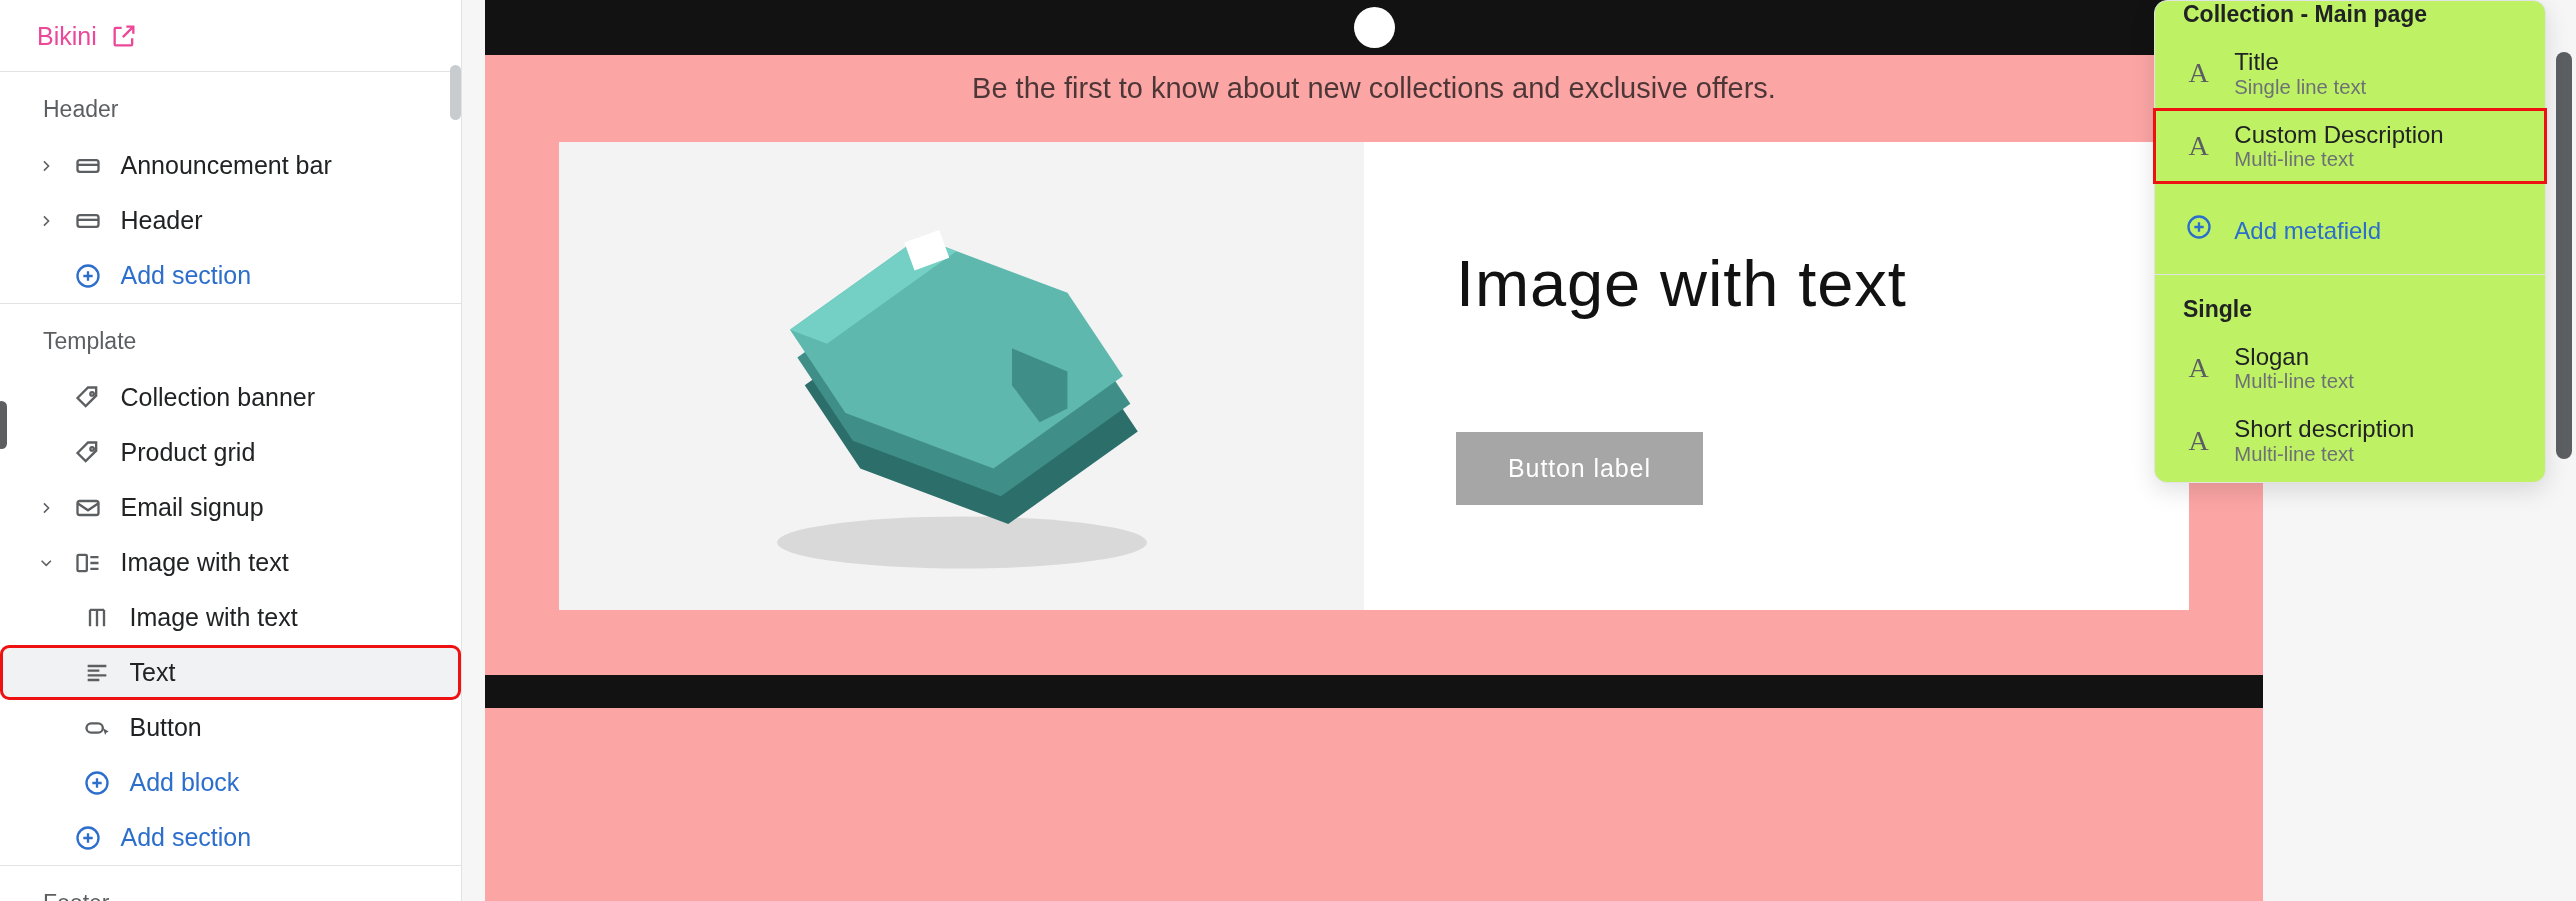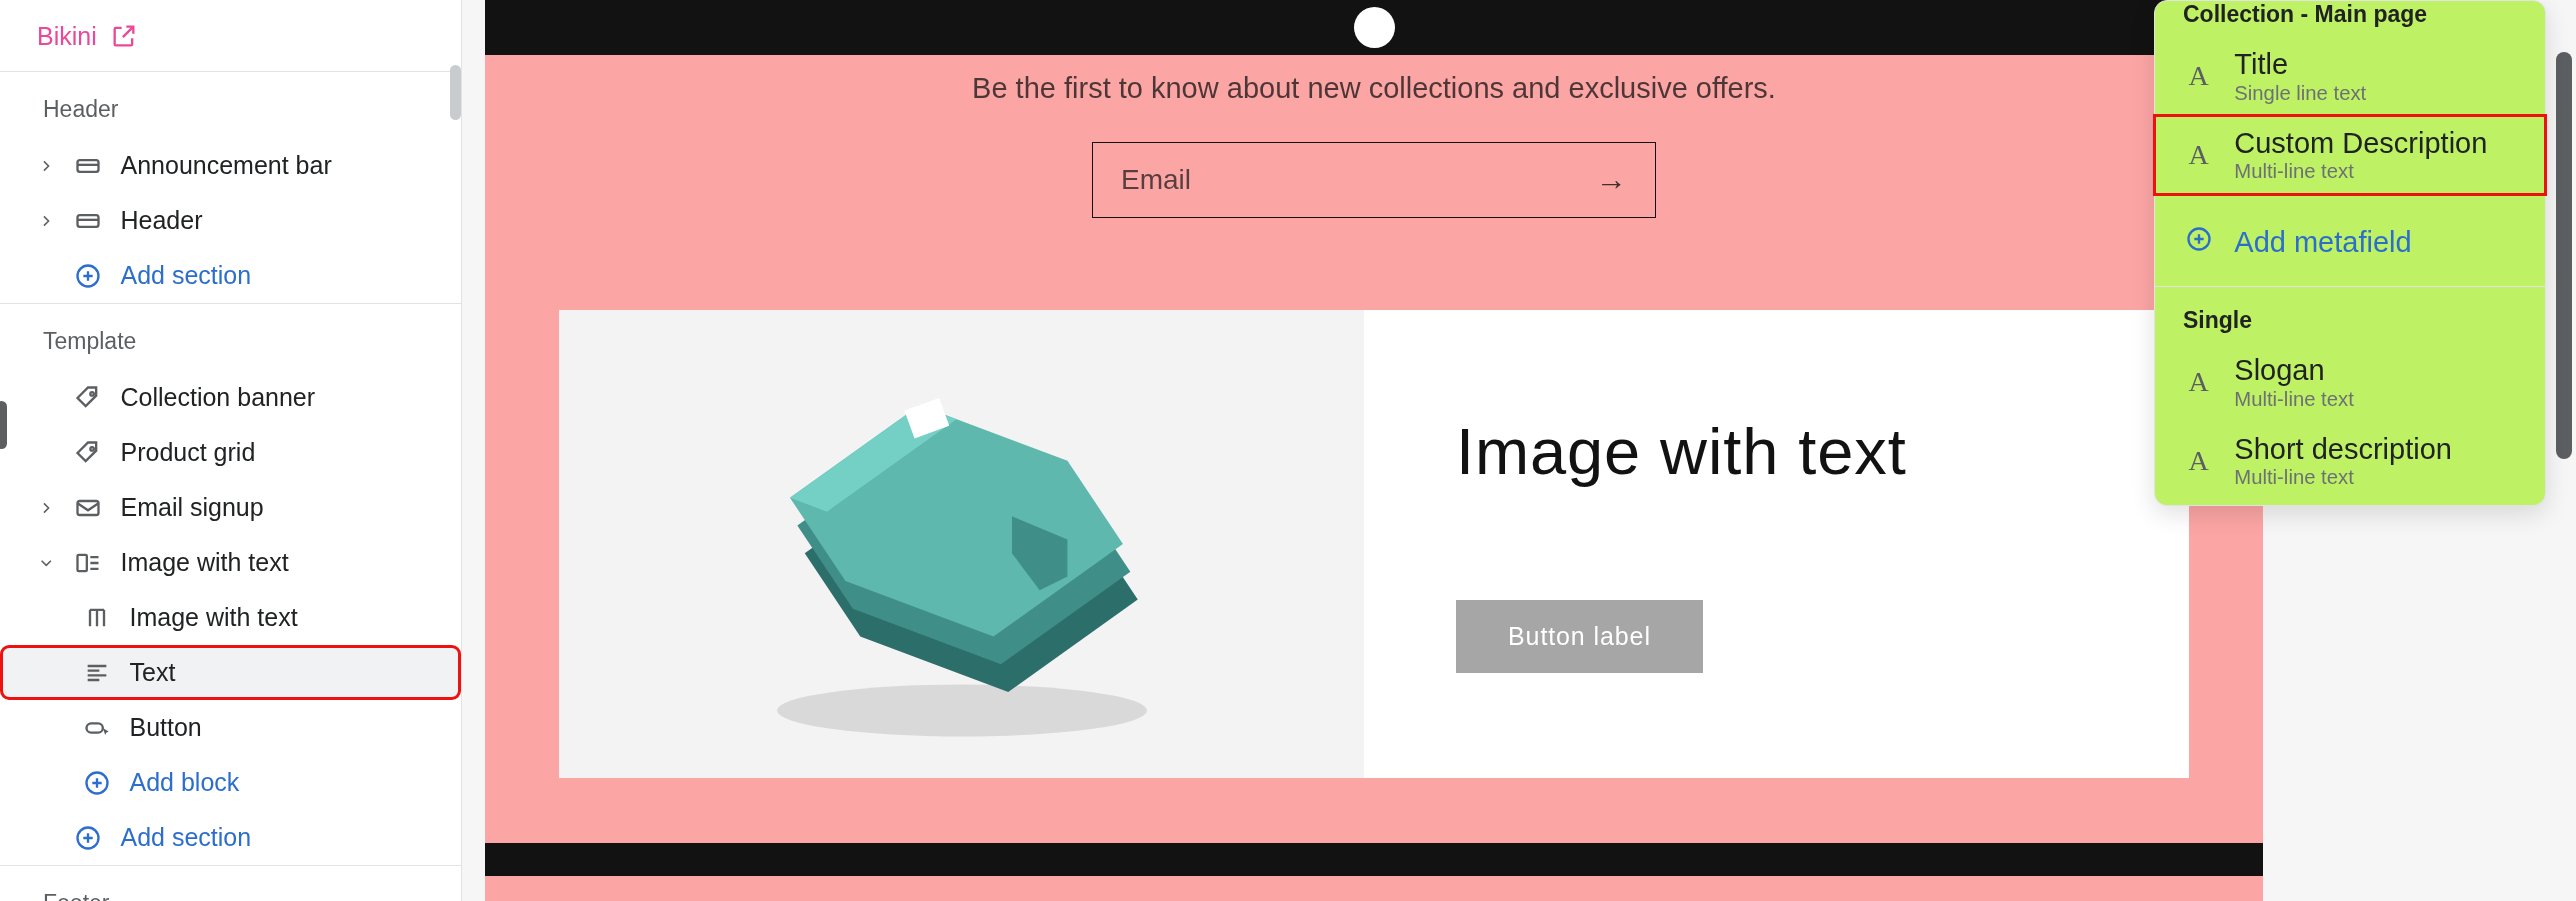--- a/index.html
+++ b/index.html
@@ -50,21 +50,21 @@
   
   .right-scroll-thumb { position: absolute; right: 3.7px; top: 52px; width: 16.6px; height: 407px; background: #5c5f62; border-radius: 9.2px; }
 
   
   .mf-panel { position: absolute; right: 30px; top: 0; width: 392px; background: #bef264; border: 0.9px solid #e1e3e5; border-radius: 13px; box-shadow: 0 7.4px 24px rgba(0,0,0,0.12); padding-bottom: 5.5px; }
   .mf-group { padding: 0 28px 0; font-size: 23px; font-weight: 600; color: #202223; margin-top: 0; margin-bottom: 9.2px; }
   .mf-group.first { padding-top: 0px; }
   .mf-row { display: flex; align-items: center; gap: 20.3px; padding: 11px 28px; cursor: pointer; }
   .mf-row.redbox { outline: 3.7px solid #e11; outline-offset: -1.8px; }
   .mf-row .mf-ico { width: 31px; font-family: Georgia, "Times New Roman", serif; font-size: 28px; text-align: center; color: #5c5f62; }
-  .mf-row .mf-t { font-size: 29px; color: #202223; line-height: 1.15; }
+  .mf-row .mf-t { font-size: 24px; color: #202223; line-height: 1.15; }
   .mf-row .mf-s { font-size: 20.3px; color: #6d7175; }
   .mf-row.link .mf-ico, .mf-row.link .mf-t { color: #2c6ecb; margin-top: 20px; }
   .mf-divider { height: 0.9px; background: #e1e3e5; margin: 15px 0 20.3px; }
 
   svg.ico { width: 28px; height: 28px; stroke: currentColor; fill: none; stroke-width: 2; }
 </style>
 </head>
 <body>
 
 <div class="sidebar">
@@ -227,26 +227,20 @@
   <div class="sb-footer-label">Footer</div>
 </div>
 
 <div class="canvas">
   <div class="topbar">
     <span class="logo-swirl"></span>
   </div>
 
   <div class="hero-sub">Be the first to know about new collections and exclusive offers.</div>
 
-  <div class="email-wrap">
-    <div class="email-box">
-      <span class="ph">Email</span>
-      <span class="arrow">→</span>
-    </div>
-  </div>
 
   <div class="iwt-card">
     <div class="iwt-inner">
       <div class="iwt-img">
         <svg class="tshirt-svg" width="481" height="407" viewBox="0 0 520 440">
 
           <ellipse cx="260" cy="400" rx="200" ry="28" fill="#d9d9d9"></ellipse>
 
           <g transform="translate(30,70)">
             <path d="M60 160 L200 60 L360 120 L420 210 L280 310 L120 250 Z" fill="#2b6e6a"></path>

